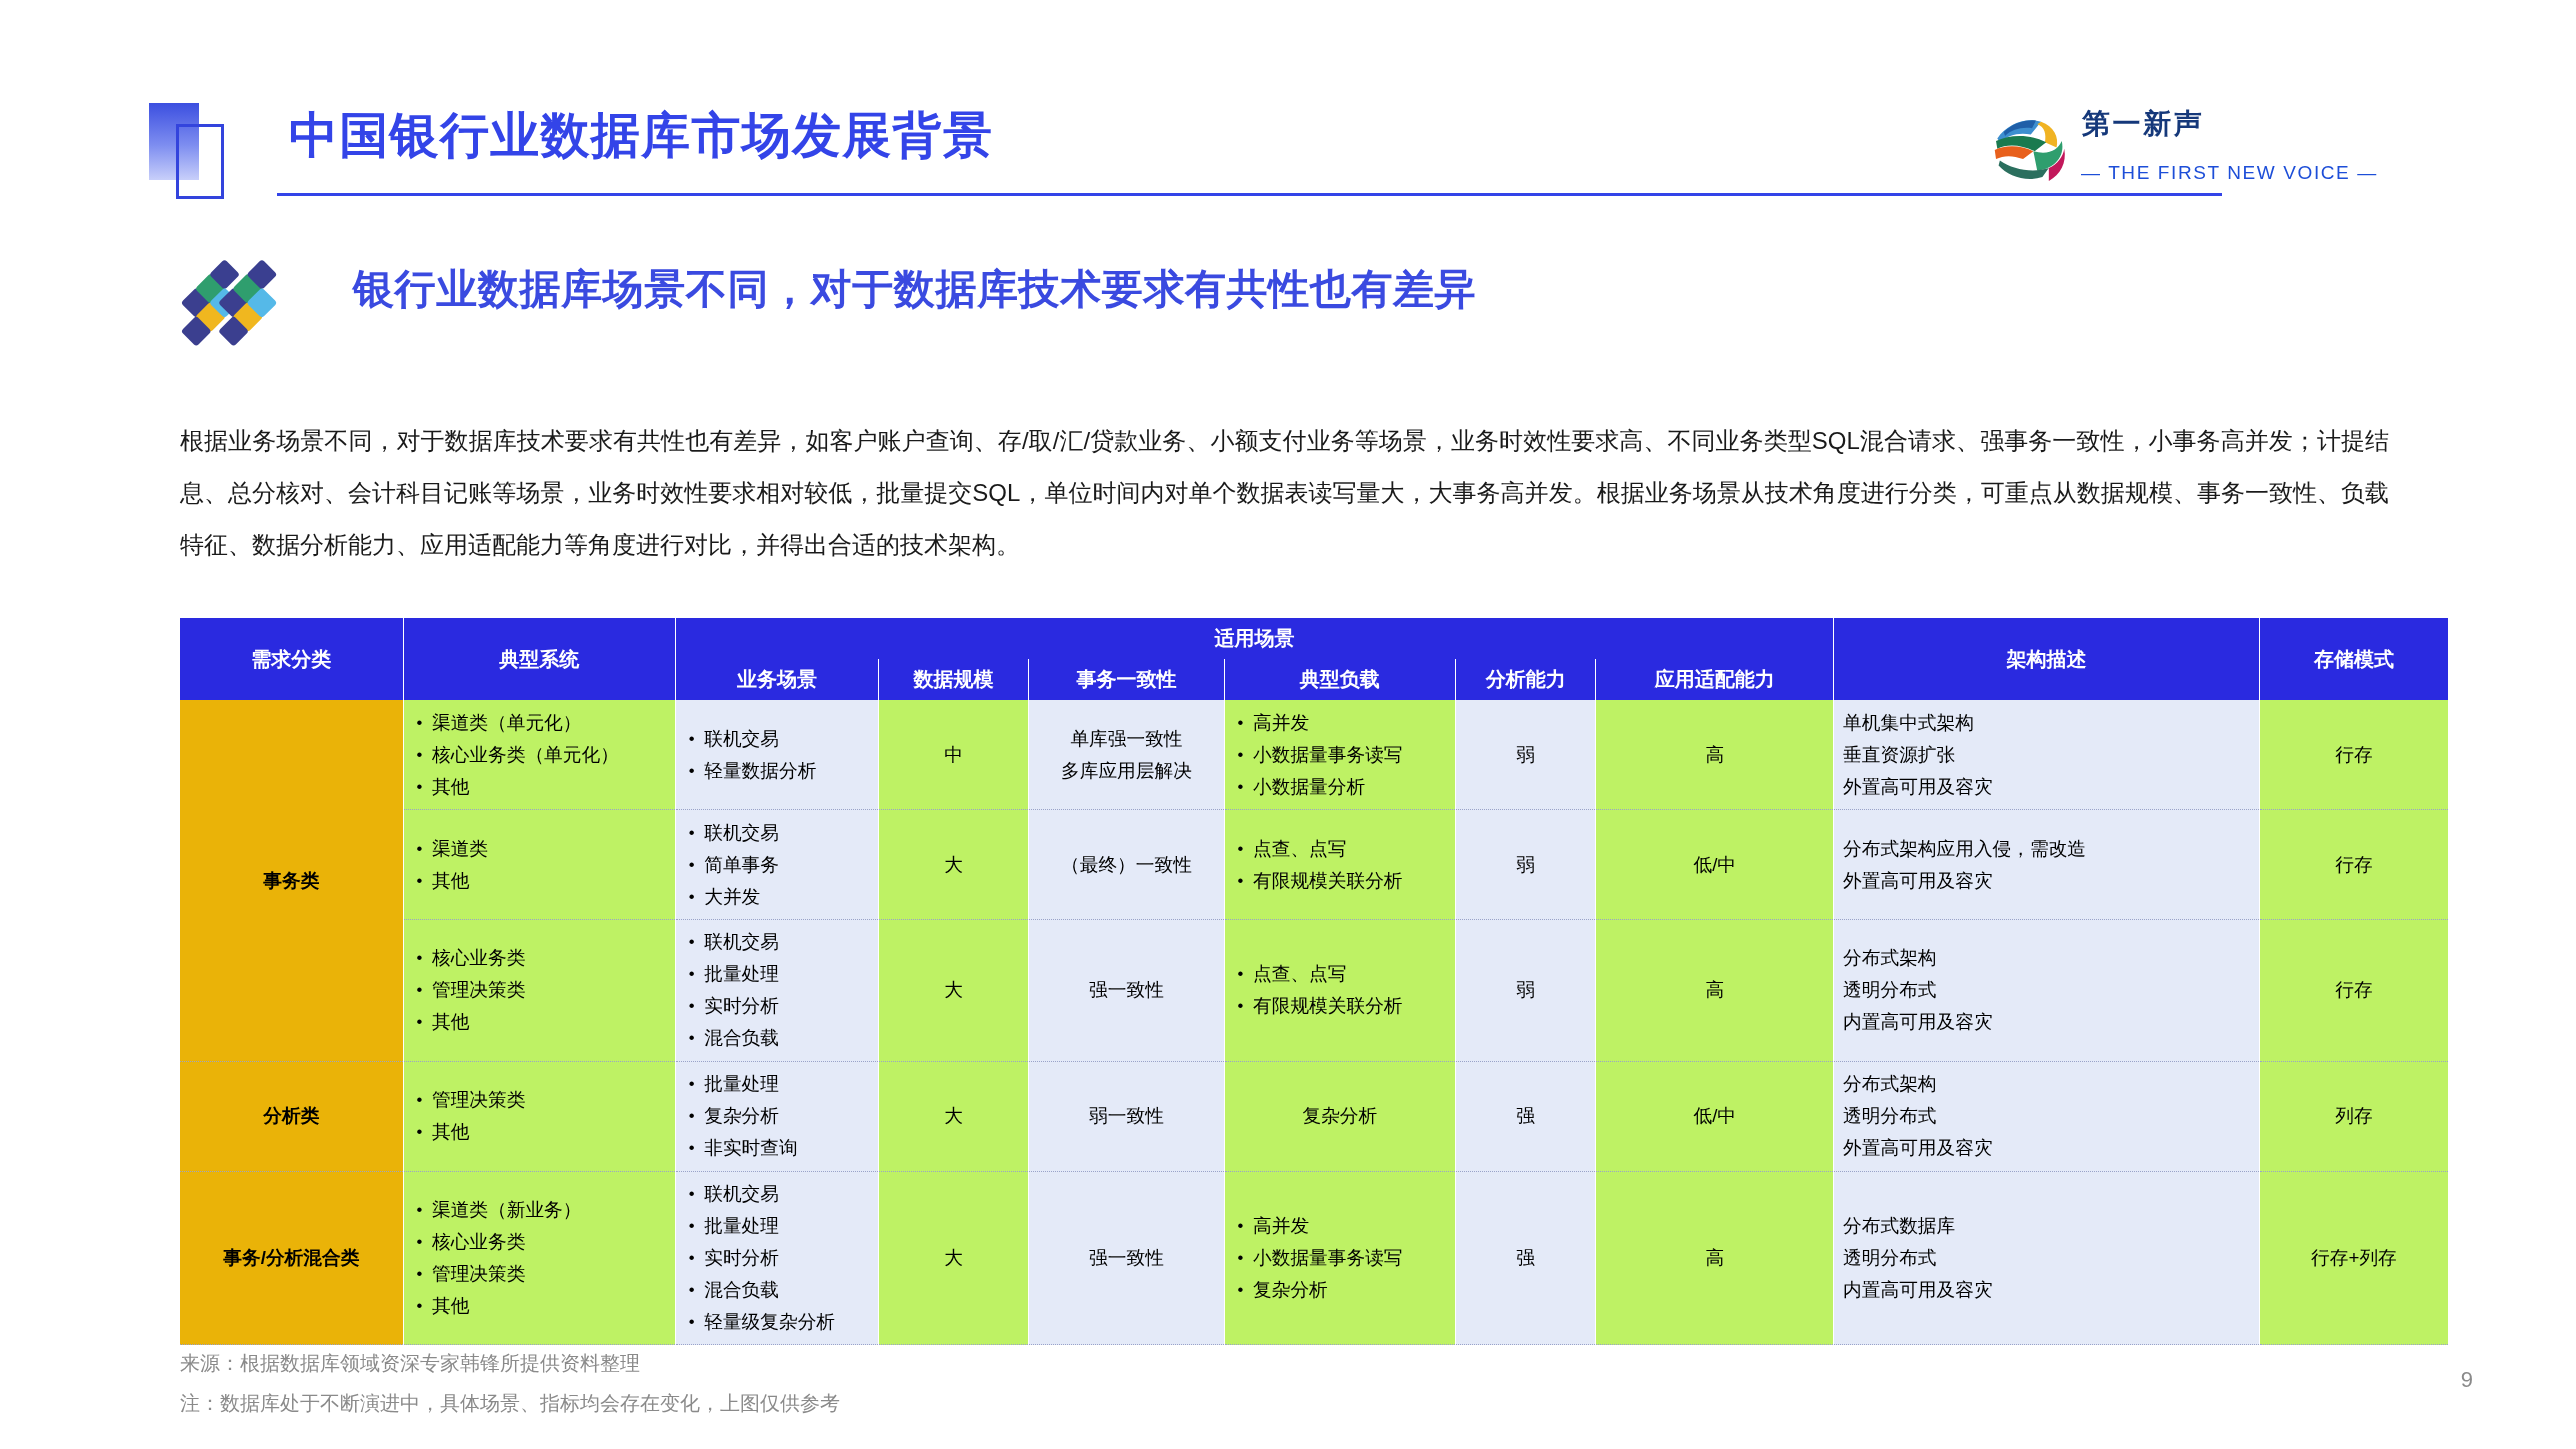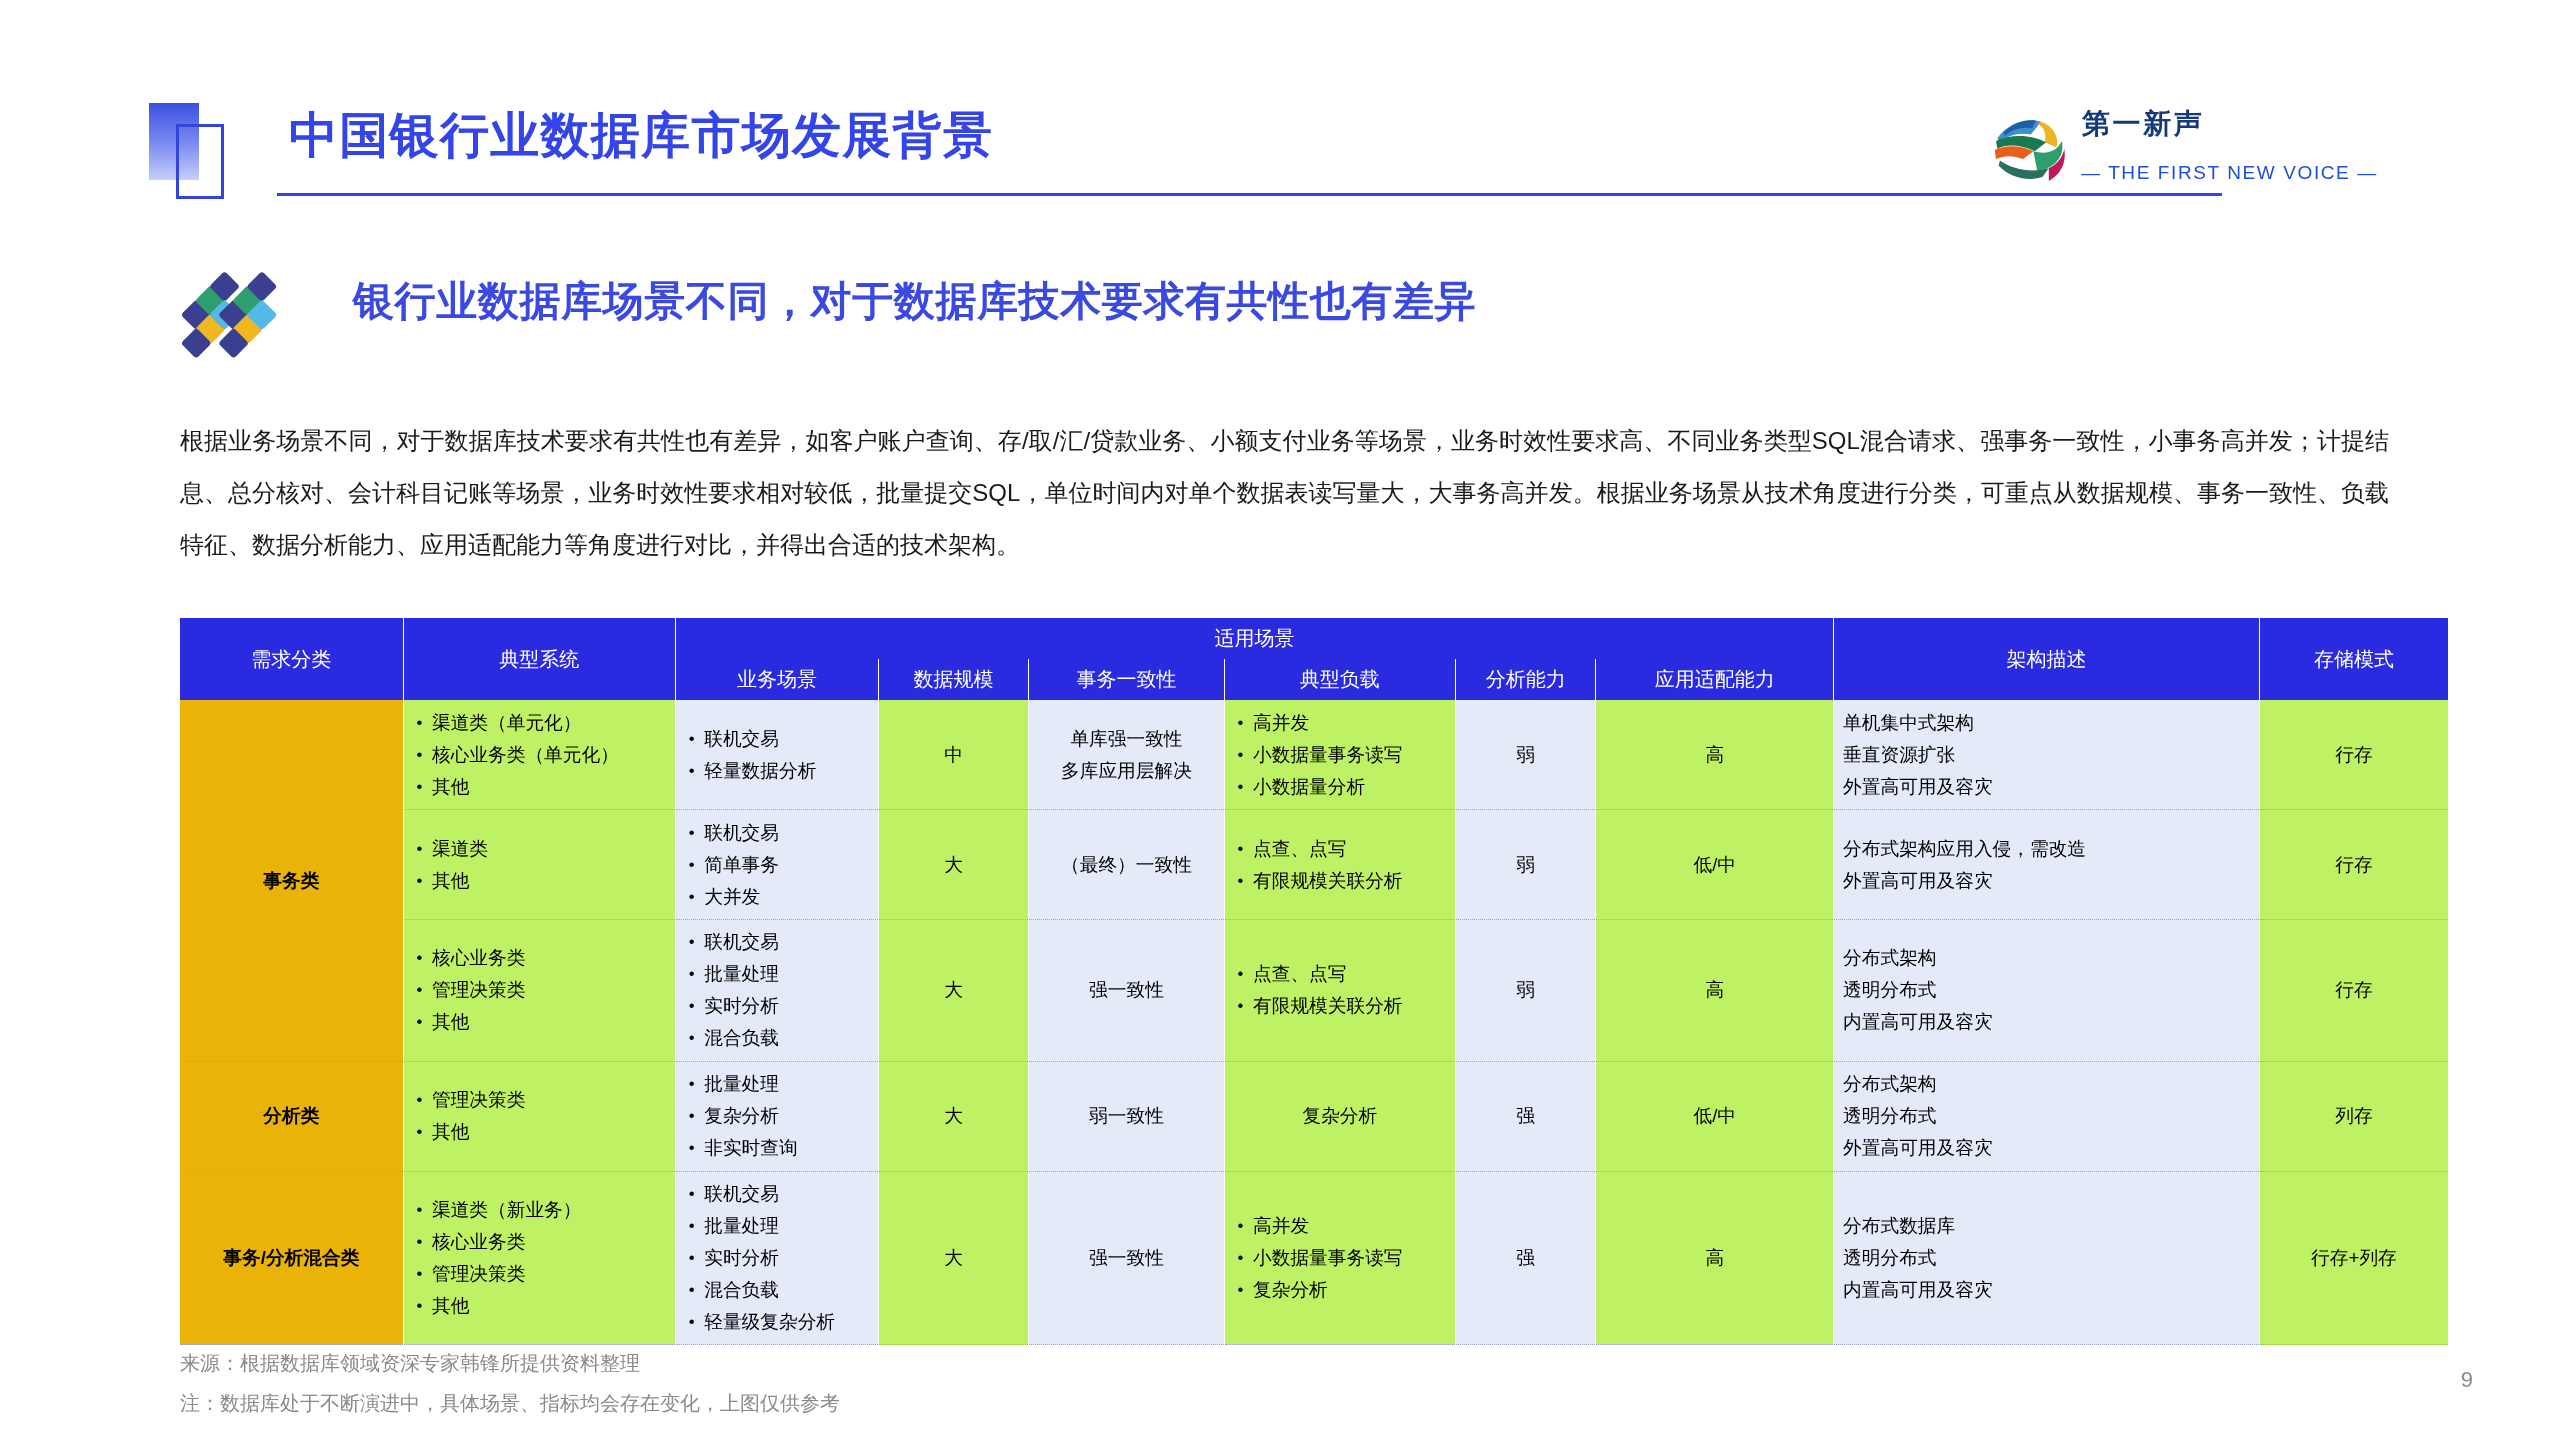--- a/index.html
+++ b/index.html
@@ -100,21 +100,21 @@
     color: #1d4ed8;
     letter-spacing: 1.6px;
     white-space: nowrap;
     font-weight: normal;
   }
 
   
   .subtitle-row {
     position: absolute;
     left: 180px;
-    top: 264px;
+    top: 252px;
     width: 2190px;
     height: 103px;
   }
   .diamond-icon {
     position: absolute;
     left: 0;
     top: 0;
     width: 129px;
     height: 103px;
   }
@@ -153,21 +153,21 @@
   table.matrix {
     border-collapse: separate;
     border-spacing: 1.9px 0;
     width: 2270px;
     table-layout: fixed;
   }
   table.matrix th {
     background: #2a2ae0;
     color: #ffffff;
     font-size: 20px;
-    font-weight: normal;
+    font-weight: bold;
     text-align: center;
     vertical-align: middle;
     padding: 2.6px 1.3px;
     border: none;
   }
   th.hdr-top { height: 36px; }
   th.hdr-sub { height: 36px; }
 
   table.matrix td {
     font-size: 18.7px;

